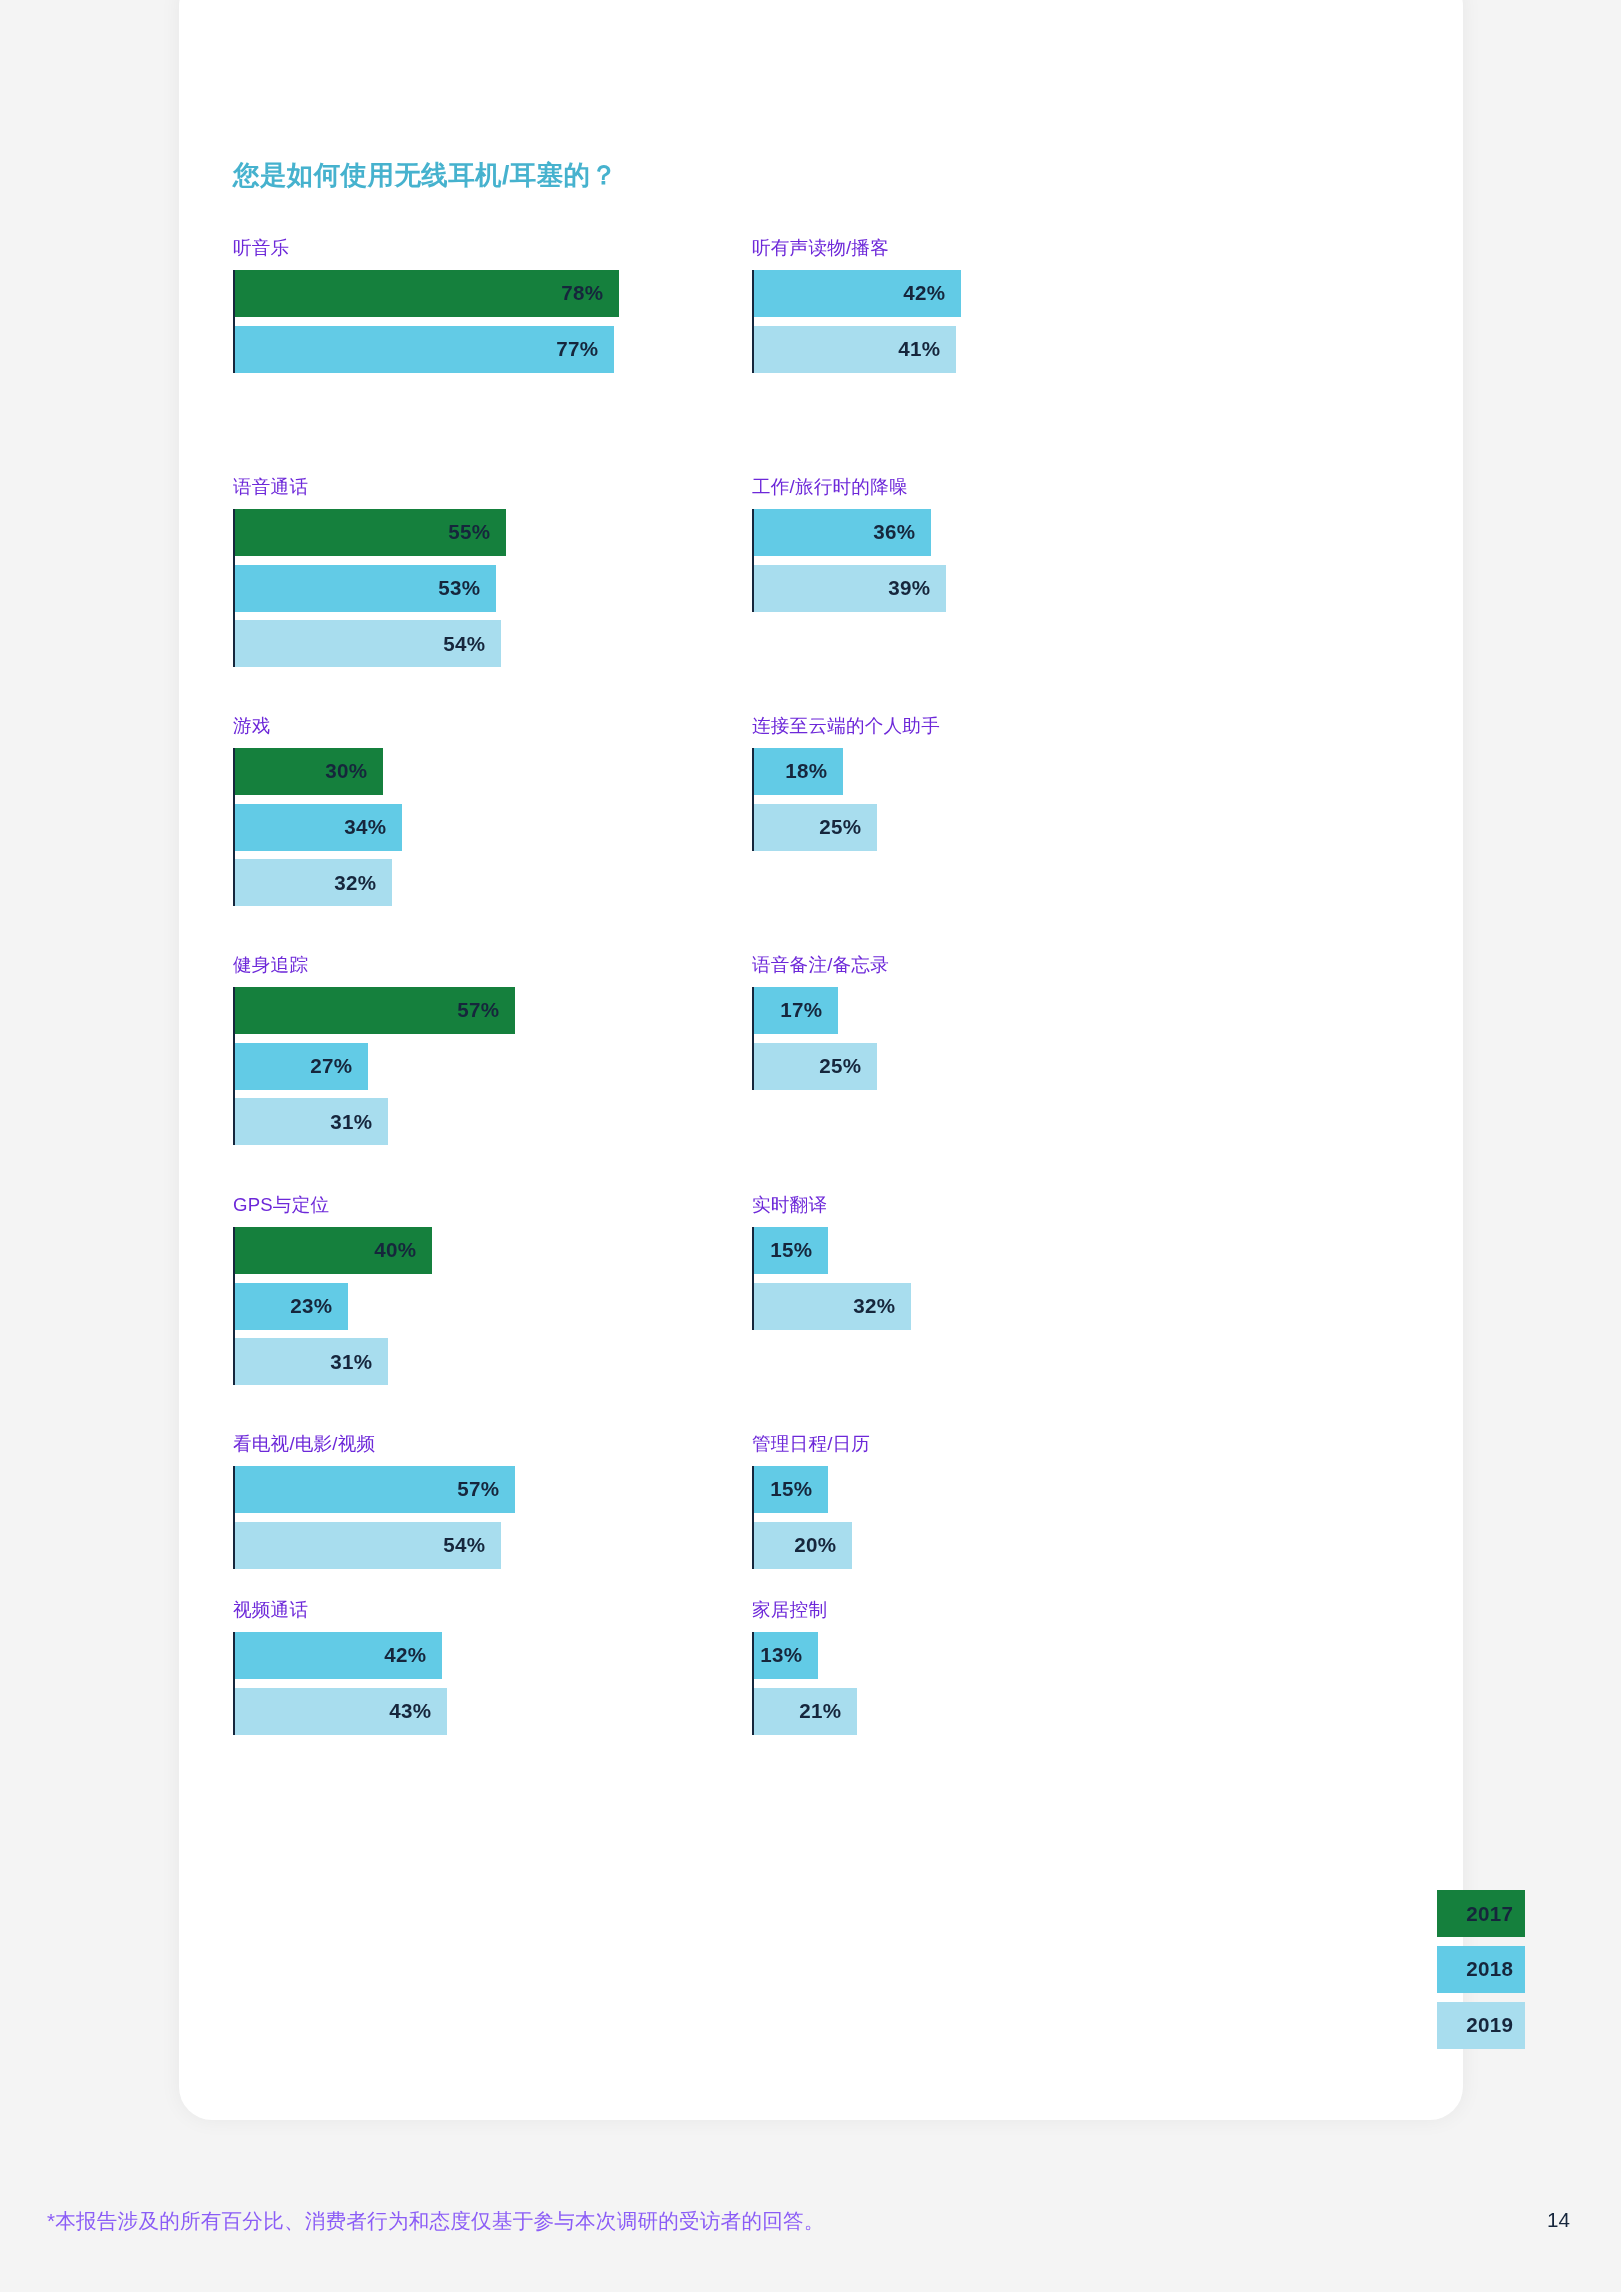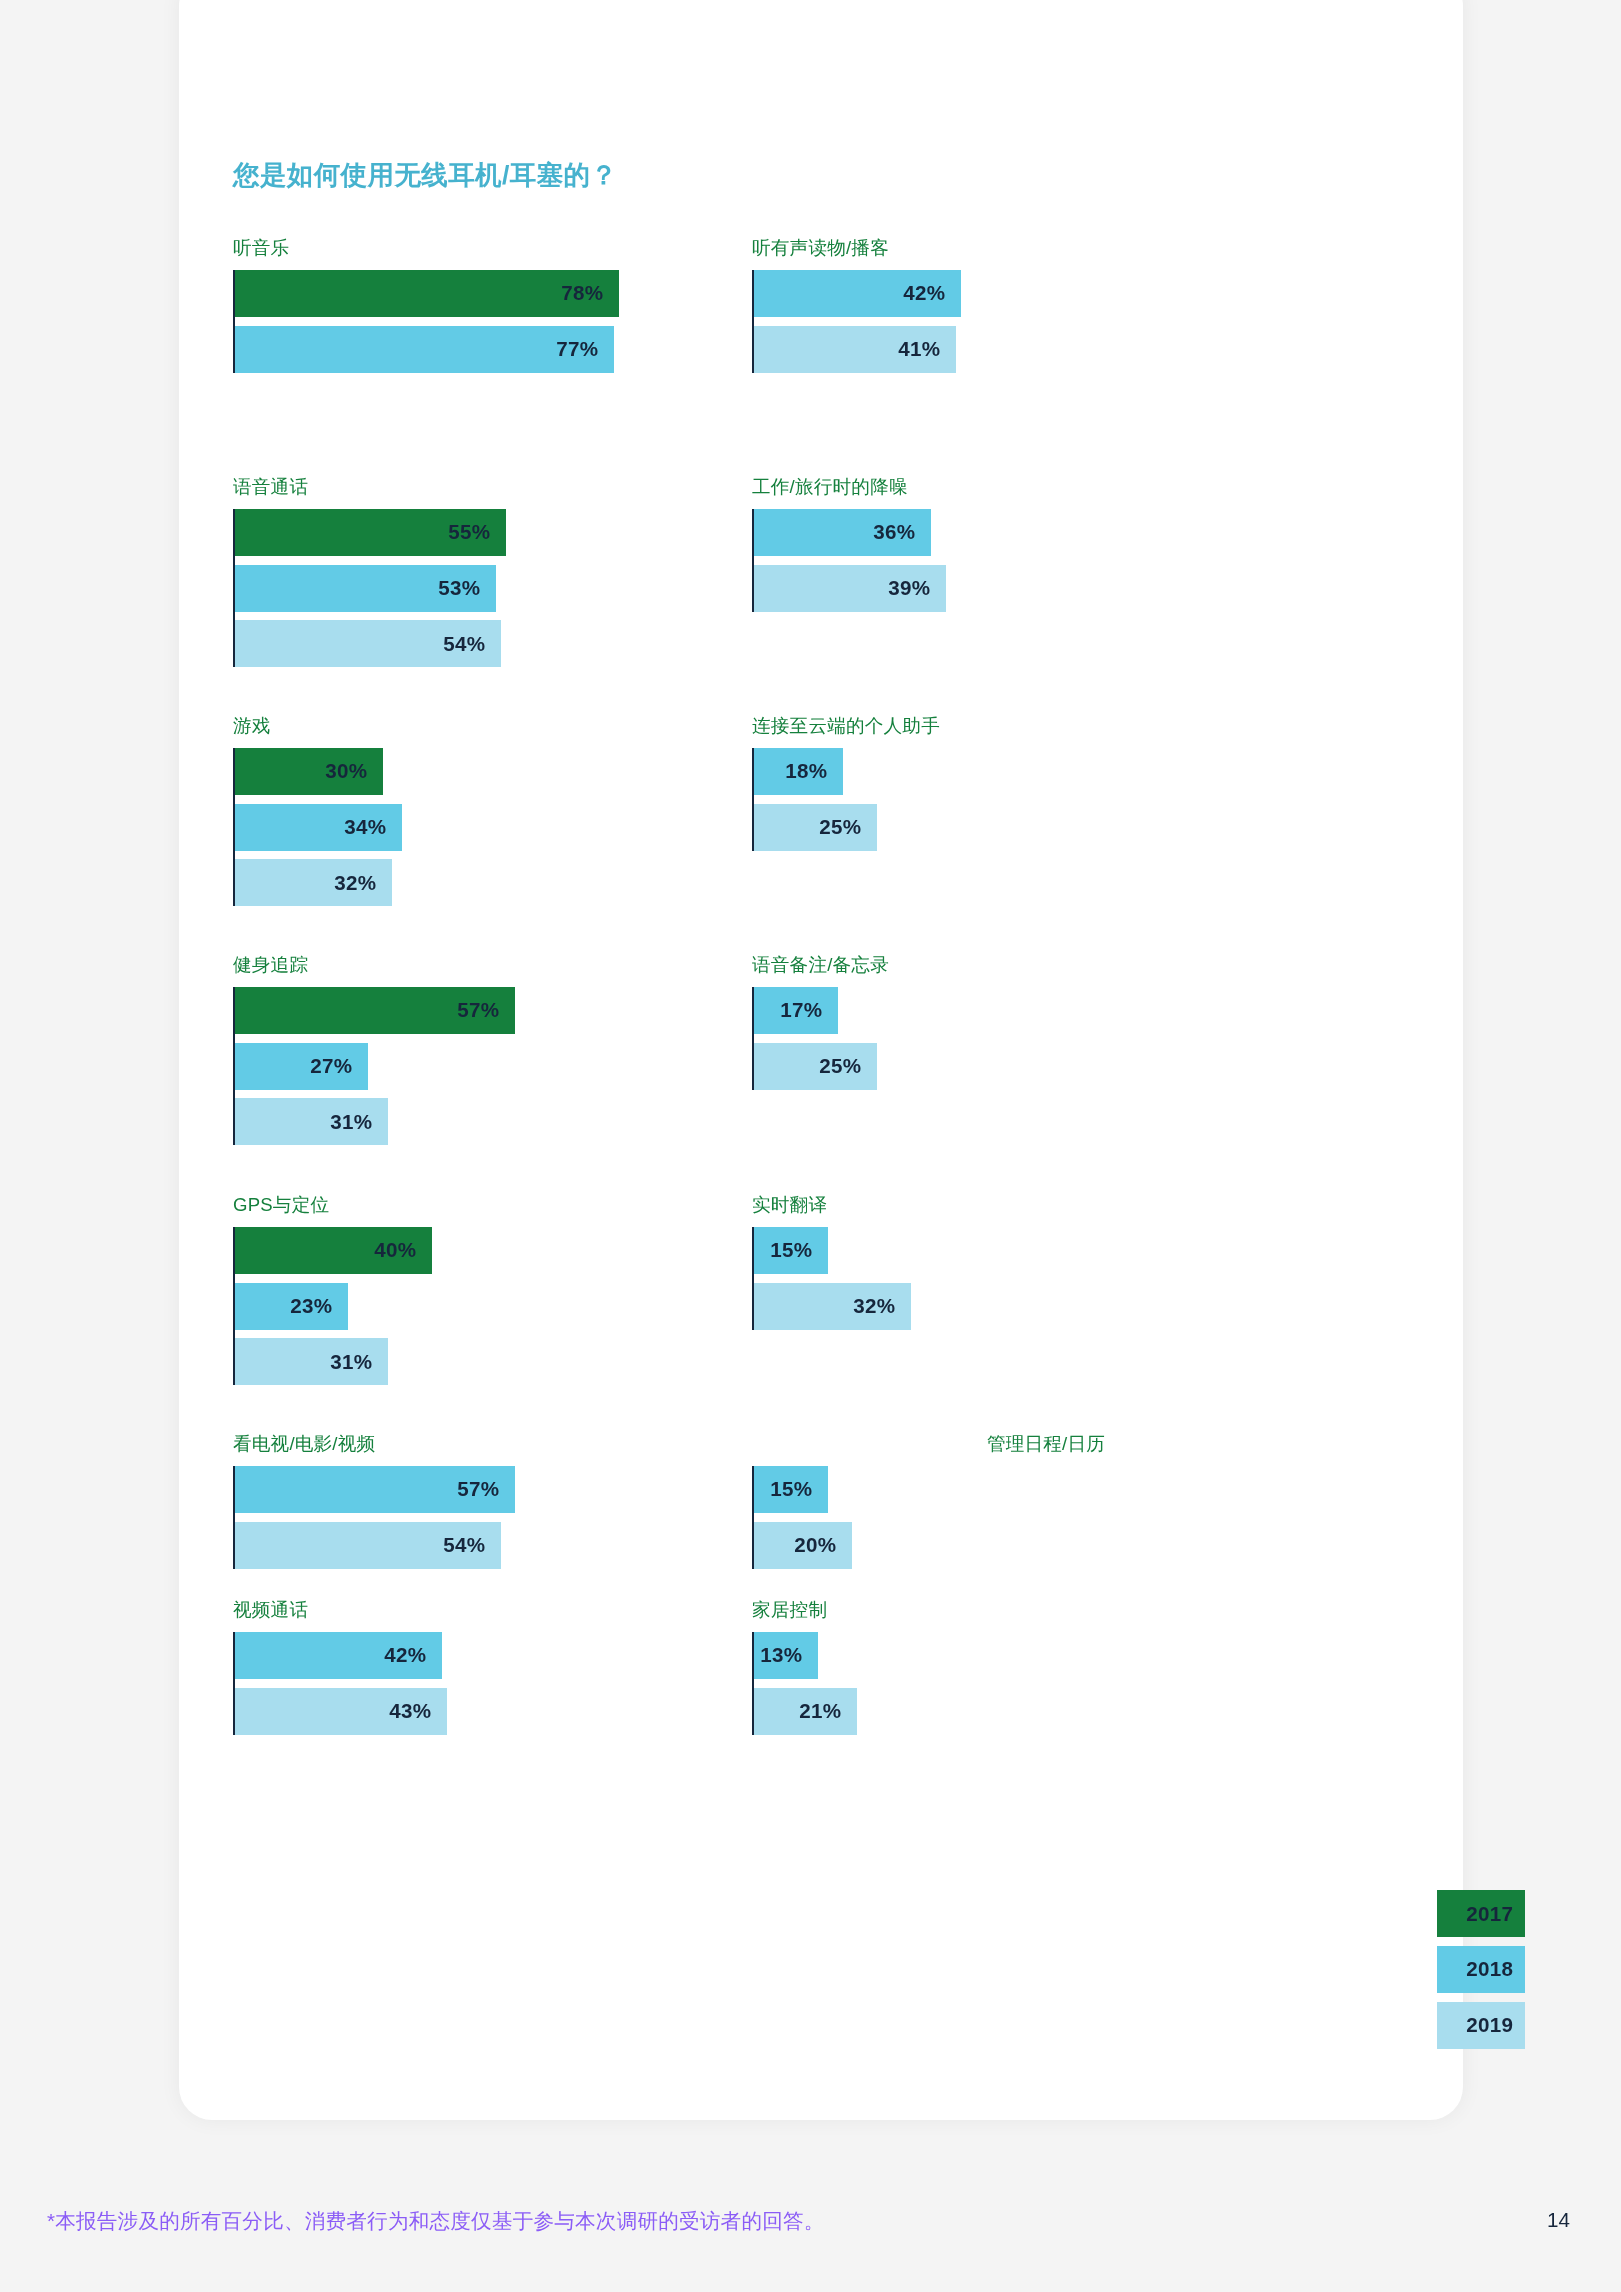--- a/index.html
+++ b/index.html
@@ -45,21 +45,21 @@
     left:0px; top:235px;
     width:1284px;
   }
   .column{ position:absolute; top:0; width:588px; }
   #col-left{ left:54px; }
   #col-right{ left:573px; }
 
   .group{ position:absolute; left:0; width:588px; }
   .group-label{
     font-size:18.6px;
-    color:#15803d;
+    color:#6d28d9;
     font-weight:normal;
     white-space:nowrap;
     margin-bottom:8.8px;
     letter-spacing:0.2px;
   }
   .bars{
     position:relative;
     border-left:2.9px solid #16263c;
     padding-left:0px;
   }
@@ -276,21 +276,21 @@
             <div class="group-label">实时翻译</div>
             <div class="bars">
               <div class="bar y2018" style="width: 74px;">
                 <span class="val">15%</span>
               </div>
               <div class="bar y2019" style="width: 157px;">
                 <span class="val">32%</span>
               </div>
             </div>
           </div>
-          <div class="group" style="top: 1196px; text-align: center;">
+          <div class="group" style="top: 1196px;">
             <div class="group-label">管理日程/日历</div>
             <div class="bars">
               <div class="bar y2018" style="width: 74px;">
                 <span class="val">15%</span>
               </div>
               <div class="bar y2019" style="width: 98px;">
                 <span class="val">20%</span>
               </div>
             </div>
           </div>

